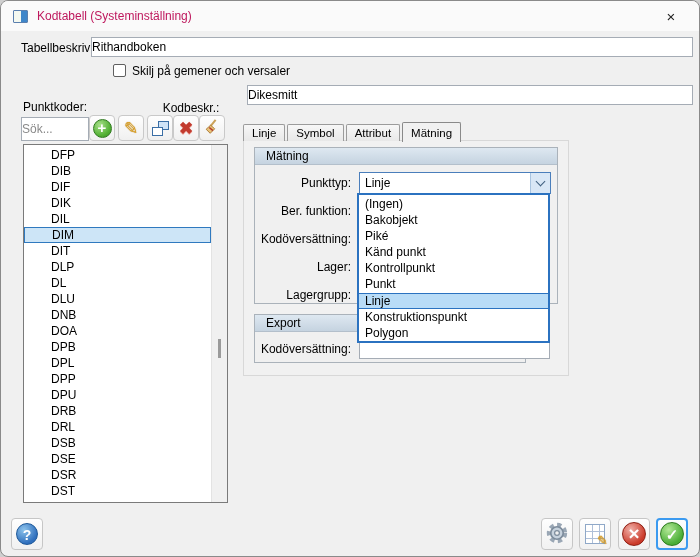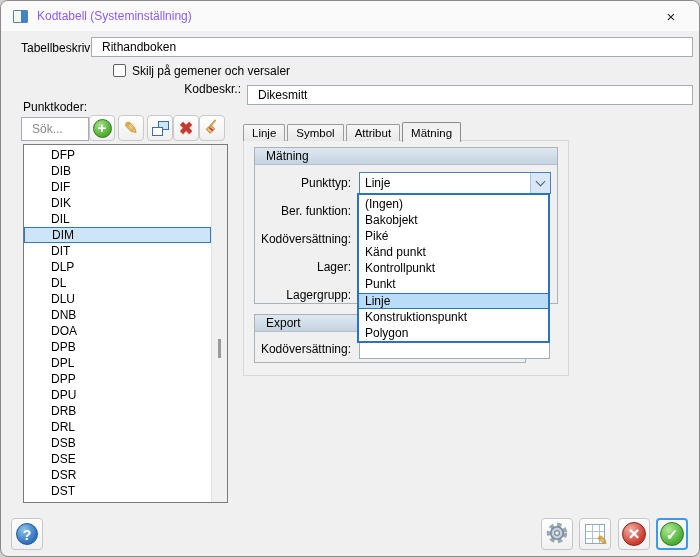--- a/index.html
+++ b/index.html
@@ -5,26 +5,26 @@
   * { margin:0; padding:0; box-sizing:border-box; }
   html,body { width:700px; height:557px; background:#cfcfcf; font-family:"Liberation Sans", sans-serif; }
   .dialog {
     position:relative; width:700px; height:557px; background:#f0f0f0;
     border:1px solid #8a8a8a; border-radius:8px; overflow:hidden; font-size:12px; color:#000;
   }
   
   .titlebar { position:absolute; left:0; top:0; right:0; height:30px; background:#fafafa; }
   .title-icon { position:absolute; left:12px; top:9px; width:15px; height:13px;
     border:1px solid #5a7fae; background:linear-gradient(to right,#f4f8f0 52%,#3f86c9 52%); border-radius:1px; }
-  .title-text { position:absolute; left:36px; top:8px; font-size:12px; color:#8b5cf6; }
+  .title-text { position:absolute; left:36px; top:8px; font-size:12px; color:#be185d; }
   .close-btn { position:absolute; right:6px; top:0; width:44px; height:30px; display:flex; align-items:center; justify-content:center;
     font-size:15px; color:#222; cursor:default; }
   
   .txt { position:absolute; border:1px solid #a5acb5; background:#fff; font-family:"Liberation Sans",sans-serif;
-    font-size:12px; color:#000; padding:2px 10px; height:20px; }
+    font-size:12px; color:#000; padding:2px 0; height:20px; }
   .txt::placeholder { color:#8a8a8a; }
   .lbl { position:absolute; font-size:12px; color:#000; line-height:14px; white-space:nowrap; }
   .lbl-r { text-align:right; }
   
   .checkbox { position:absolute; left:112px; top:63px; width:13px; height:13px; border:1px solid #5f5f5f;
     background:#fff; border-radius:2px; }
   
   .tool-btn { position:absolute; top:114px; width:26px; height:26px; border:1px solid #c9c9c9; border-radius:4px;
     background:linear-gradient(#fefefe,#f0f0f0); display:flex; align-items:center; justify-content:center; }
   .icon-plus-circle { width:19px; height:19px; border-radius:50%; border:1px solid #2f7a1e;
@@ -97,21 +97,21 @@
       <span>×</span>
     </div>
   </div>
 
   <div class="lbl" style="left:20px; top:40px;">Tabellbeskrivning:</div>
   <input class="txt" style="left: 90px; top: 36px; width: 602px;" value="Rithandboken">
 
   <div class="checkbox"></div>
   <div class="lbl" style="left:131px; top:63px;">Skilj på gemener och versaler</div>
 
-  <div class="lbl lbl-r" style="left:140px; top:81px; width:100px;">Kodbeskr.:</div>
+  <div class="lbl lbl-r" style="left:140px; top:100px; width:100px;text-align:center;">Kodbeskr.:</div>
   <input class="txt" style="left: 246px; top: 84px; width: 446px;" value="Dikesmitt">
 
   <div class="lbl" style="left:22px; top:99px;">Punktkoder:</div>
   <input class="txt" style="left: 20px; top: 116px; width: 68px; height: 24px;" placeholder="Sök...">
 
   <div class="tool-btn" style="left:88px;">
     <span class="icon-plus-circle">+</span>
   </div>
   <div class="tool-btn" style="left:117px;">
     <span class="icon-pencil">✎</span>

